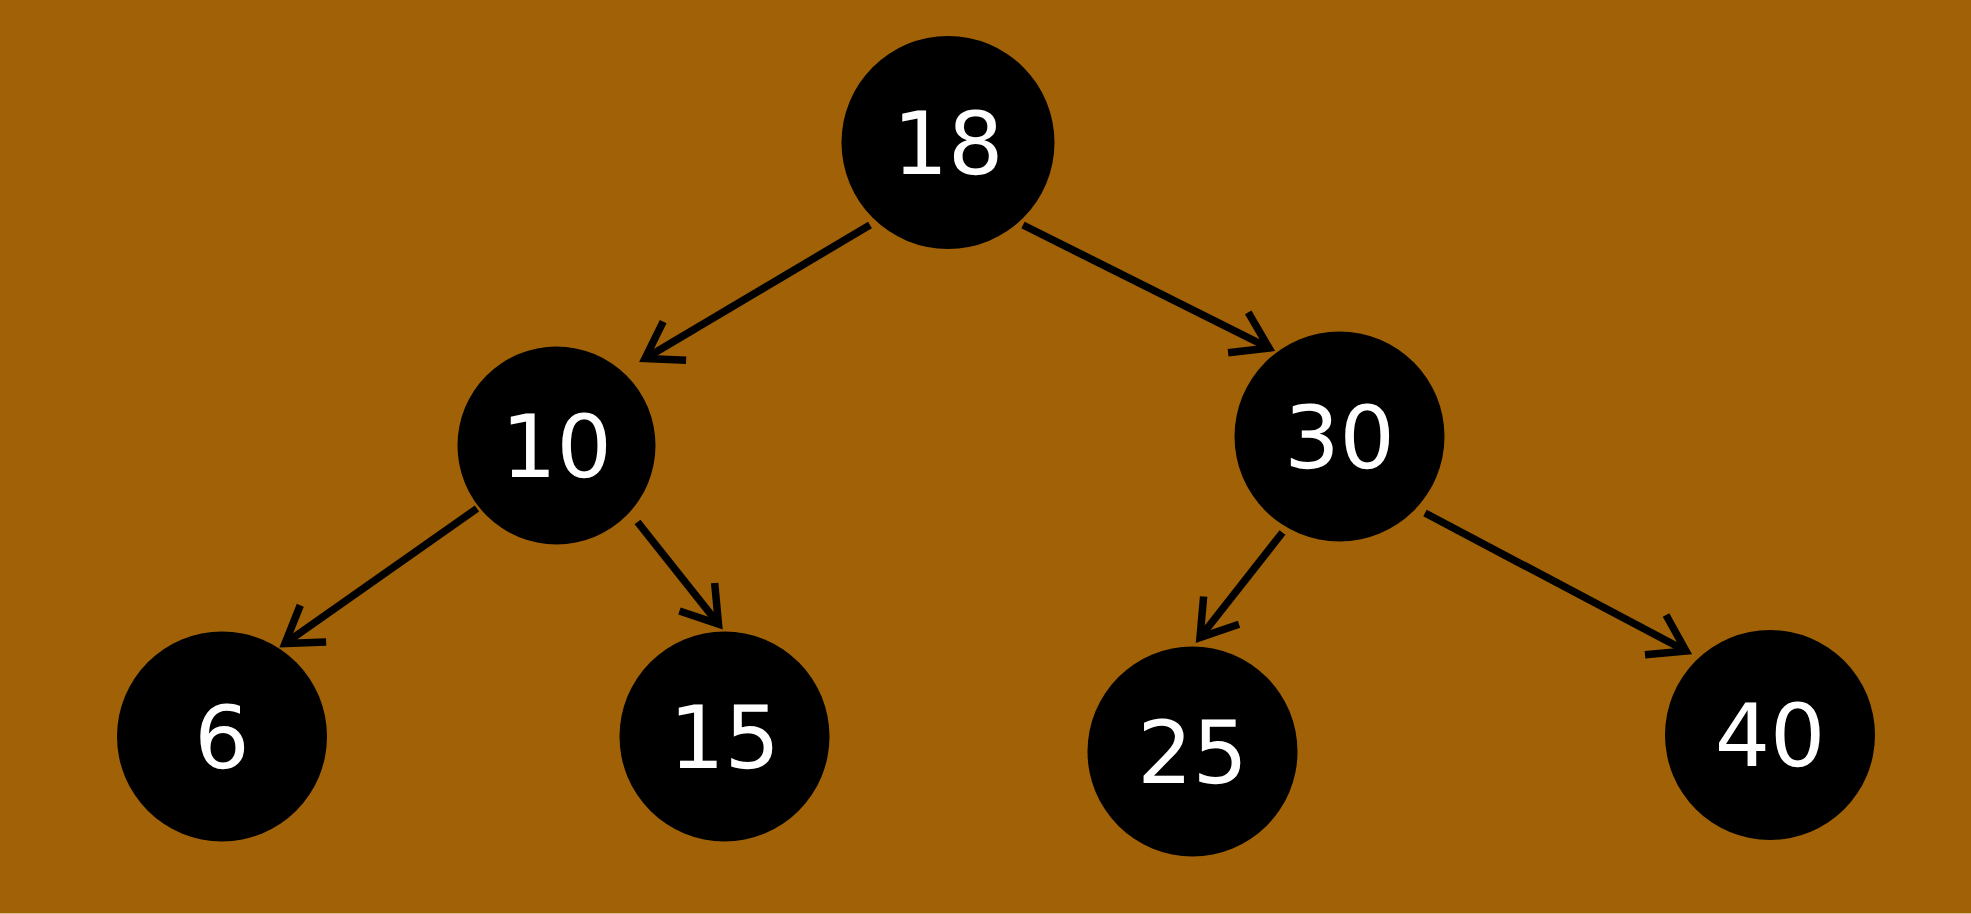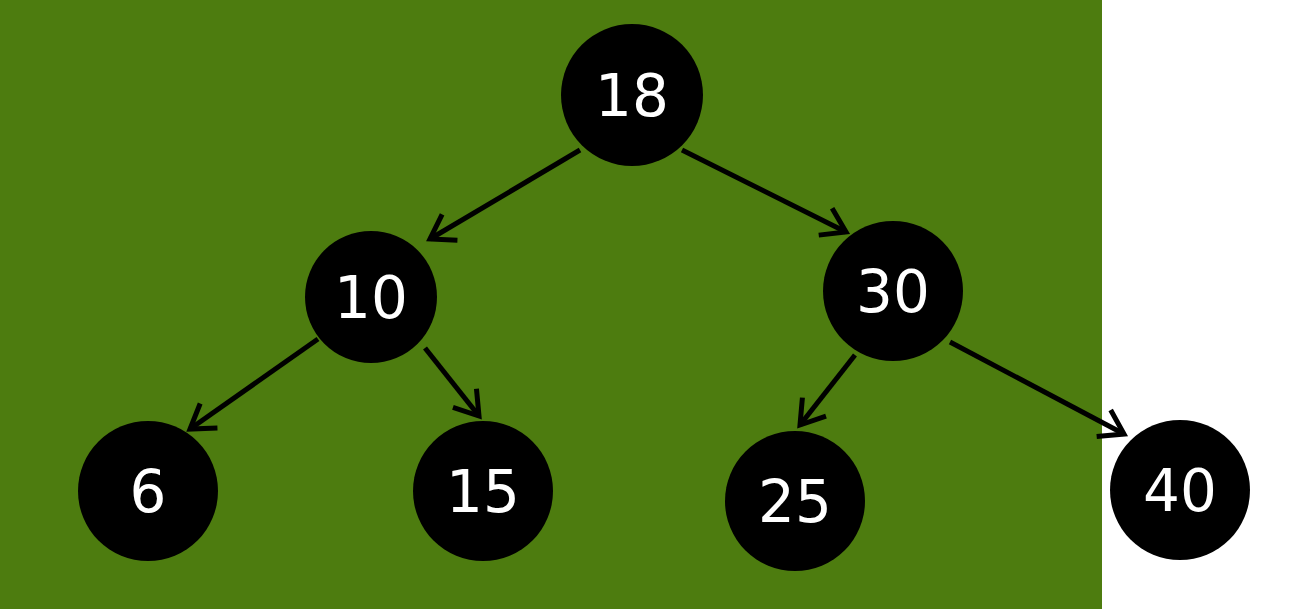--- a/index.html
+++ b/index.html
@@ -5,23 +5,23 @@
   html, body {
     margin: 0;
     padding: 0;
     background: #ffffff;
     width: 1314px;
     height: 609px;
     overflow: hidden;
   }
   .diagram-wrap {
     position: relative;
-    width: 1102px;
+    width: 1314px;
     height: 609px;
-    background: #4d7c0f;
+    background: #a16207;
   }
   svg {
     display: block;
   }
   .node-label {
     font-family: "DejaVu Sans", "Liberation Sans", sans-serif;
     font-size: 58px;
     font-weight: 400;
   }
   .edge-line {

